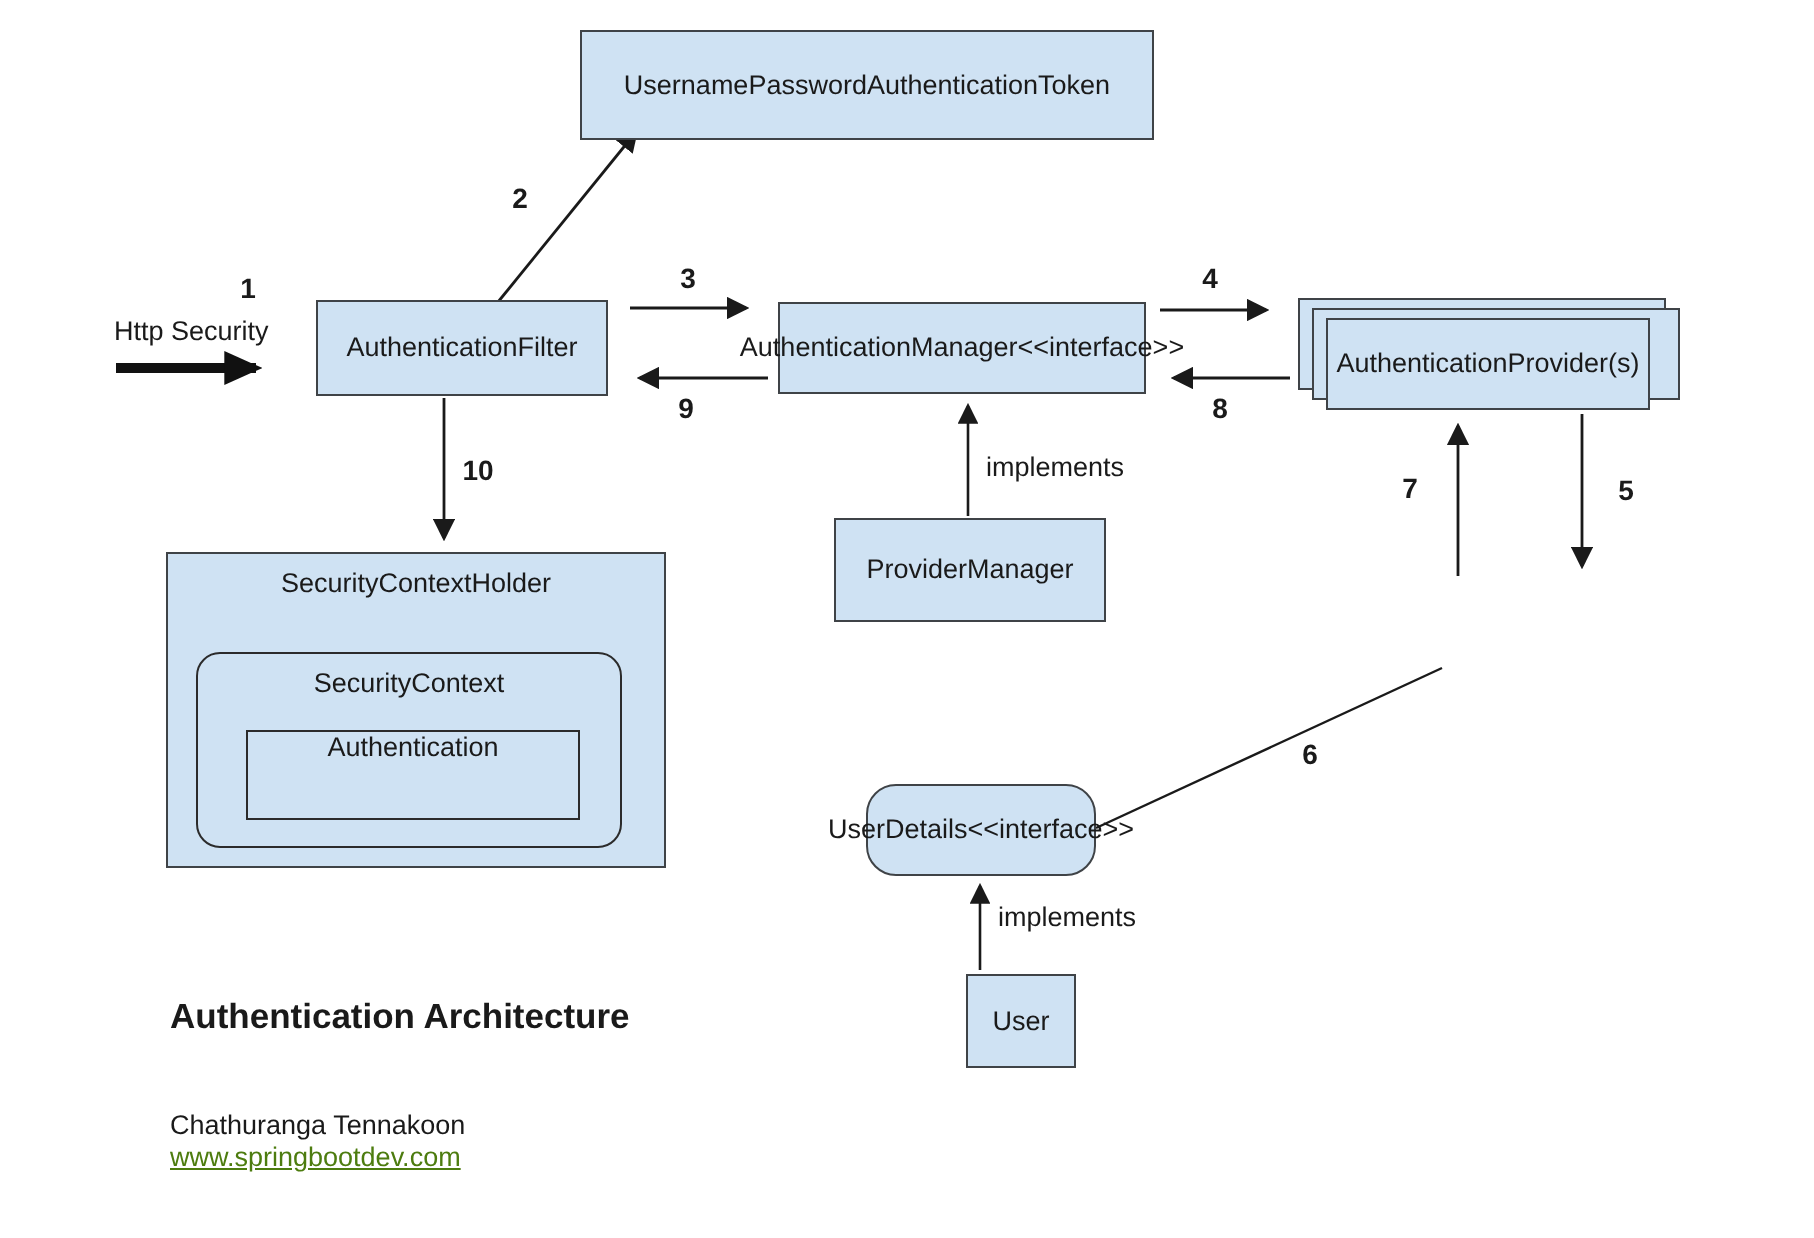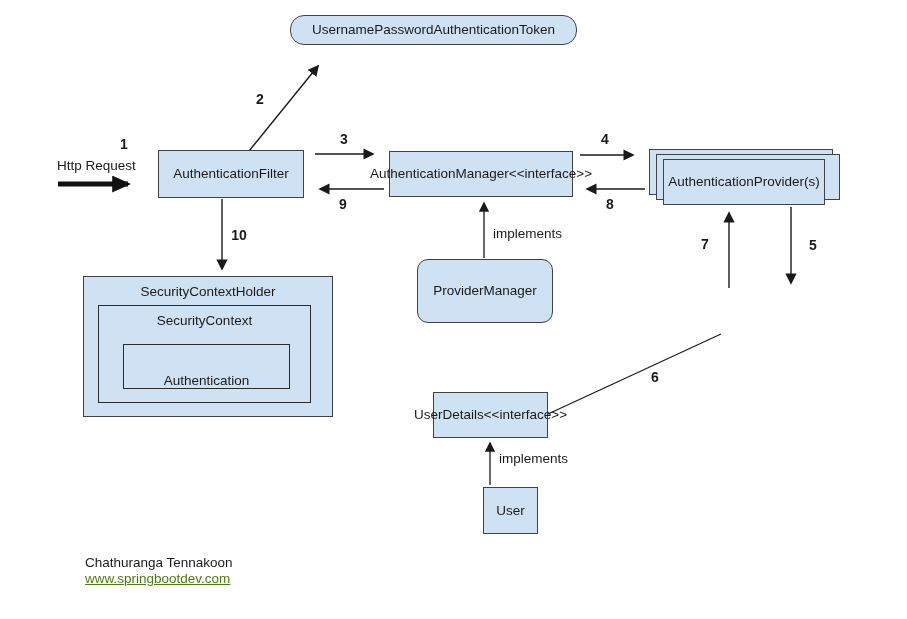--- a/index.html
+++ b/index.html
@@ -92,75 +92,76 @@
 
     <line x1="222" y1="199" x2="222" y2="269" stroke="#1a1a1a" stroke-width="1.4" marker-end="url(#arrow)"></line>
 
     <line x1="548" y1="414" x2="721" y2="334" stroke="#1a1a1a" stroke-width="1.2"></line>
 
     <line x1="484" y1="258" x2="484" y2="203" stroke="#1a1a1a" stroke-width="1.3" marker-end="url(#arrow)"></line>
 
     <line x1="490" y1="485" x2="490" y2="443" stroke="#1a1a1a" stroke-width="1.3" marker-end="url(#arrow)"></line>
   </svg>
 
-  <div class="node" style="left:290px;top:15px;width:287px;height:30px;border-radius:14px;">
+  <div class="node" style="left:290px;top:15px;width:287px;height:55px;">
     <span>UsernamePasswordAuthenticationToken</span>
   </div>
 
   <div class="node" style="left:158px;top:150px;width:146px;height:48px;">
     <span>AuthenticationFilter</span>
   </div>
 
   <div class="node two-line" style="left:389px;top:151px;width:184px;height:46px;">
     <span>AuthenticationManager</span>
     <span>&lt;&lt;interface&gt;&gt;</span>
   </div>
 
   <div class="node" style="left:649px;top:149px;width:184px;height:46px;"></div>
   <div class="node" style="left:656px;top:154px;width:184px;height:46px;"></div>
   <div class="node" style="left:663px;top:159px;width:162px;height:46px;">
     <span>AuthenticationProvider(s)</span>
   </div>
 
-  <div class="node" style="left:417px;top:259px;width:136px;height:64px;border-radius:11px;">
+  <div class="node" style="left:417px;top:259px;width:136px;height:52px;">
     <span>ProviderManager</span>
   </div>
 
 
-  <div class="node two-line" style="left:433px;top:392px;width:115px;height:46px;">
+  <div class="node two-line" style="left:433px;top:392px;width:115px;height:46px;border-radius:15px;">
     <span>UserDetails</span>
     <span>&lt;&lt;interface&gt;&gt;</span>
   </div>
 
   <div class="node" style="left:483px;top:487px;width:55px;height:47px;">
     <span>User</span>
   </div>
 
-  <div class="container-node" style="left:83px;top:276px;width:250px;height:141px;">
+  <div class="container-node" style="left:83px;top:276px;width:250px;height:158px;">
     <span class="container-label">SecurityContextHolder</span>
-    <div class="inner-box" style="left:14px;top:28px;width:213px;height:98px;">
+    <div class="inner-box" style="left:14px;top:49px;width:213px;height:98px;border-radius:12px;">
       <span class="container-label">SecurityContext</span>
-      <div class="inner-box" style="left:24px;top:38px;width:167px;height:45px;display:flex;align-items:flex-end;justify-content:center;font-size:13.5px;">
+      <div class="inner-box" style="left:24px;top:38px;width:167px;height:45px;display:flex;align-items:flex-start;justify-content:center;font-size:13.5px;">
         <span>Authentication</span>
       </div>
     </div>
   </div>
 
-  <span class="edge-label" style="left:57px;top:158px;">Http Request</span>
+  <span class="edge-label" style="left:57px;top:158px;">Http Security</span>
   <span class="edge-label edge-num" style="left:124px;top:136px;">1</span>
   <span class="edge-label edge-num" style="left:260px;top:91px;">2</span>
   <span class="edge-label edge-num" style="left:344px;top:131px;">3</span>
   <span class="edge-label edge-num" style="left:343px;top:196px;">9</span>
   <span class="edge-label edge-num" style="left:605px;top:131px;">4</span>
   <span class="edge-label edge-num" style="left:610px;top:196px;">8</span>
   <span class="edge-label edge-num" style="left:705px;top:236px;">7</span>
   <span class="edge-label edge-num" style="left:813px;top:237px;">5</span>
   <span class="edge-label edge-num" style="left:239px;top:227px;">10</span>
   <span class="edge-label edge-num" style="left:655px;top:369px;">6</span>
   <span class="edge-label" style="left:493px;top:226px;">implements</span>
   <span class="edge-label" style="left:499px;top:451px;">implements</span>
 
   <div id="footer-title">
+    <div>Authentication Architecture</div>
   </div>
   <div id="footer-author">Chathuranga Tennakoon</div>
   <a id="footer-link">www.springbootdev.com</a>
 
 </div>
 
 </body></html>

